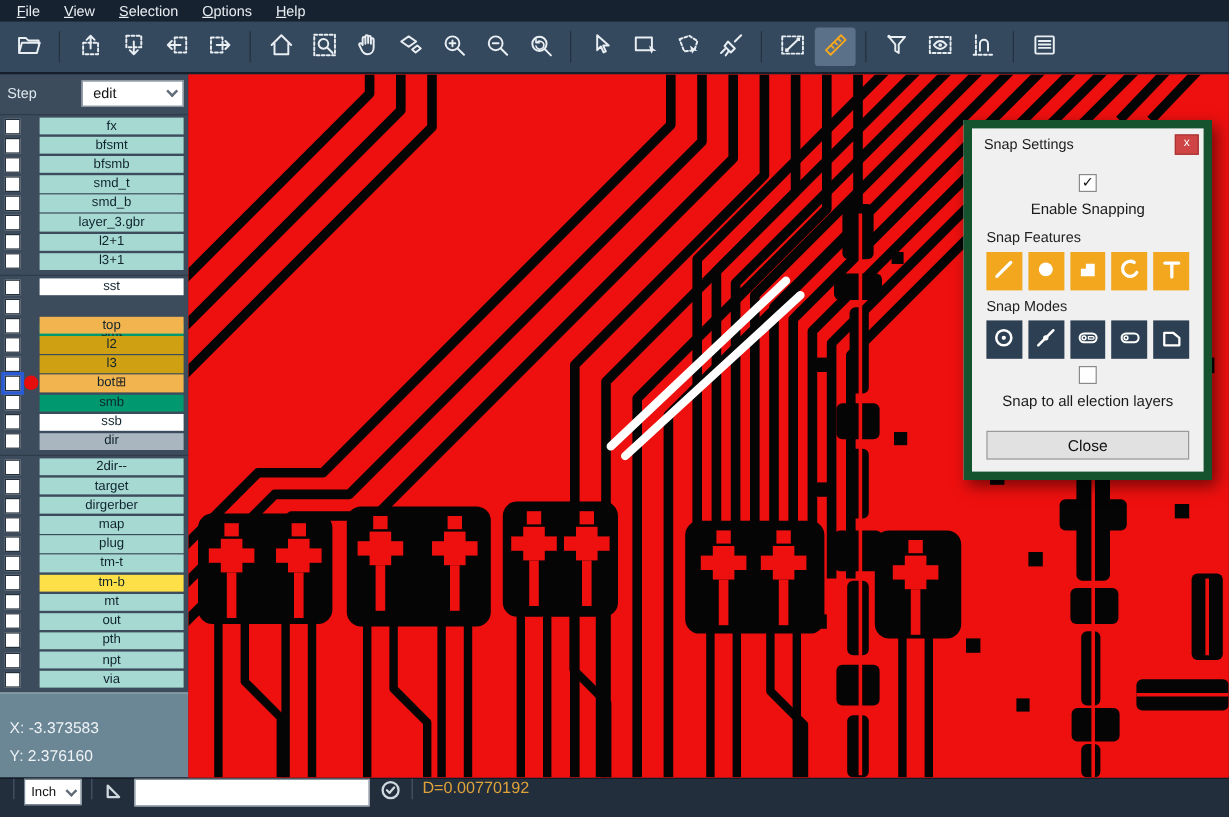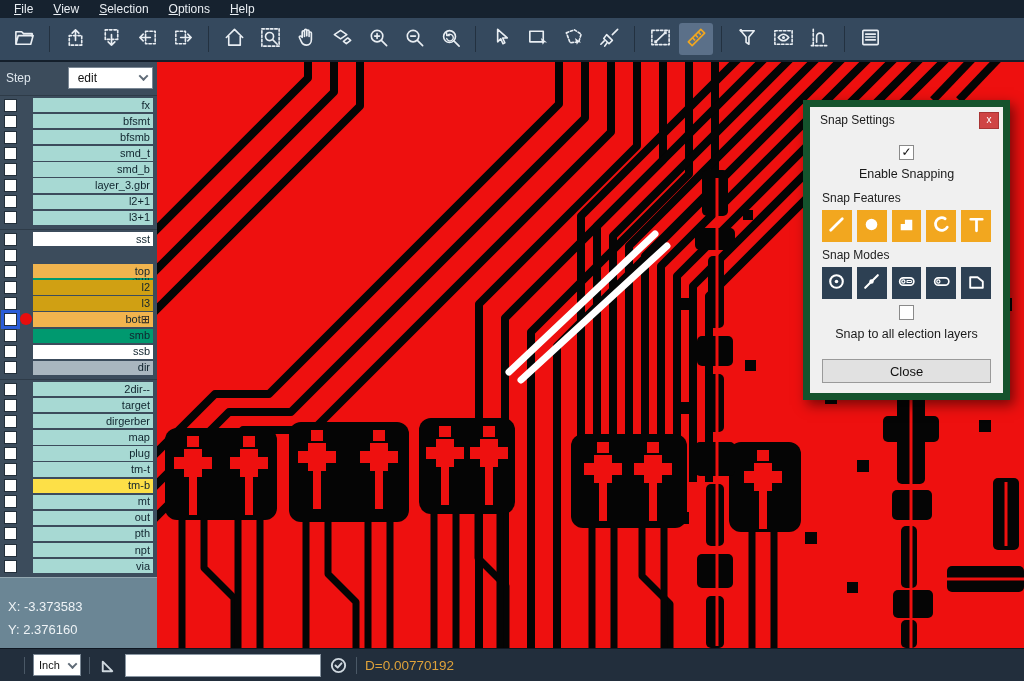--- a/index.html
+++ b/index.html
@@ -29,21 +29,21 @@
   .select .val { font-size:12px; color:#111; }
   .select .chevbox { width:18px; align-self:stretch; display:flex; align-items:center; justify-content:center; }
   .chev { width:7px; height:7px; border-right:2px solid #5f6b77; border-bottom:2px solid #5f6b77; transform:rotate(45deg) translate(-1px,-1px); }
 
   #layer-groups { padding-top:2px; }
   .lgroup { margin-bottom:4px; border-top:1px solid #2e3b48; padding-top:2px; }
   .lrow { height:14.3px; margin-bottom:1.8px; display:flex; align-items:center; position:relative; }
   .cb { width:13px; height:13px; background:#fff; border:1px solid #232f3a; margin-left:4px; flex:none; cursor:pointer; }
   .cb.active { box-shadow:0 0 0 3px #2a5bd7; }
   .dot { width:12px; height:12px; border-radius:50%; background:#e80d0d; position:absolute; left:20px; top:1px; }
-  .lbar { margin-left:16px; width:120px; height:14.3px; display:flex; align-items:center; justify-content:flex-end; padding:0 3px; cursor:pointer; }
+  .lbar { margin-left:16px; width:120px; height:14.3px; display:flex; align-items:center; justify-content:center; padding:0 3px; cursor:pointer; }
   .lbar .nm { font-size:11px; color:#10242e; line-height:13px; }
   .lbar .grid { font-size:11px; color:#222; line-height:11px; }
 
   #side-info { flex:1; background:#6b8695; display:flex; flex-direction:column; justify-content:space-between; padding:0 0 10px 0; }
   #side-info .divider { border-top:1px solid #93a7b0; margin:0 0 14px 0; }
   #side-info .coord { color:#eef3f6; font-size:13px; padding:1px 8px; }
 
   
   #canvas-wrap { flex:1; position:relative; background:#ee100f; overflow:hidden; }
   #pcb { position:absolute; inset:0; width:100%; height:100%; }
@@ -60,21 +60,21 @@
   .dlg-check-row .dl { font-size:12.5px; color:#1a1a1a; }
   .sec-label { font-size:12px; color:#222; margin:4px 0 5px 0; }
   .btn-row { display:flex; gap:5px; margin-bottom:6px; }
   .sqbtn { width:32px; height:32px; border:none; display:flex; align-items:center; justify-content:center; cursor:pointer; color:#fff; }
   .sqbtn svg { width:21px; height:21px; }
   .sqbtn.orange { background:#f2a71f; }
   .sqbtn.darkb { background:#2d4053; }
   #snap-close-btn { width:100%; height:24px; background:#e1e1e1; border:1px solid #9a9a9a; font-size:13px; color:#111; margin-top:8px; cursor:pointer; font-family:"Liberation Sans",sans-serif; }
 
   
-  #statusbar { height:33px; background:#222e3c; border-top:1px solid #0f1722; display:flex; align-items:center; padding:0 24px; gap:8px; flex:none; }
+  #statusbar { height:33px; background:#222e3c; border-top:1px solid #0f1722; display:flex; align-items:flex-start; padding:0 11px; gap:8px; flex:none; }
   .ssep { width:1px; height:17px; background:#4a5866; }
   #unit-select { background:#fff; border:1px solid #7a8794; height:22px; width:48px; display:flex; align-items:center; justify-content:space-between; padding-left:5px; cursor:pointer; }
   #unit-select .val { font-size:11px; color:#111; }
   #unit-select .chevbox { width:15px; display:flex; align-items:center; justify-content:center; }
   .sicon { color:#cfd8df; display:flex; align-items:center; }
   .sicon svg { width:19px; height:19px; }
   #measure-input { width:196px; height:23px; border:1px solid #8a97a3; background:#fff; font-size:12px; padding:0 5px; font-family:"Liberation Sans",sans-serif; }
   #d-value { color:#dfa23a; font-size:13.5px; }
 </style>
 </head>

